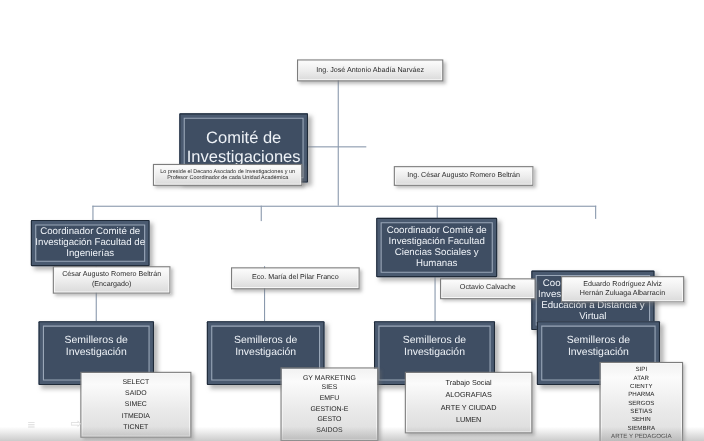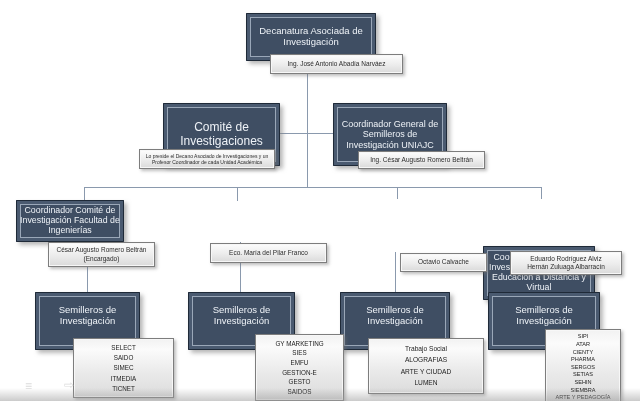--- a/index.html
+++ b/index.html
@@ -53,53 +53,50 @@
   <div class="cline" style="left:84px;top:187px;width:458px;height:1px;"></div>
   <div class="cline" style="left:84px;top:187px;width:1px;height:14px;"></div>
   <div class="cline" style="left:237px;top:187px;width:1px;height:14px;"></div>
   <div class="cline" style="left:397px;top:187px;width:1px;height:12px;"></div>
   <div class="cline" style="left:541px;top:187px;width:1px;height:12px;"></div>
   <div class="cline" style="left:87px;top:242px;width:1px;height:50px;"></div>
   <div class="cline" style="left:240px;top:242px;width:1px;height:50px;"></div>
   <div class="cline" style="left:395px;top:252px;width:1px;height:40px;"></div>
   <div class="cline" style="left:545px;top:252px;width:1px;height:40px;"></div>
 
-  <div class="node" style="left:246px;top:13px;width:130px;height:48px;font-size:9.5px;">
-    <div class="ttl">Decanatura Asociada de Investigación</div>
-  </div>
   <div class="label" style="left:270px;top:54px;width:131px;height:18px;">
       <div class="line">Ing. José Antonio Abadía Narváez</div>
     </div>
 
-  <div class="node" style="left:163px;top:103px;width:117px;height:63px;font-size:12px;">
+  <div class="node" style="left:163px;top:103px;width:117px;height:63px;font-size:15px;">
     <div class="ttl">Comité de Investigaciones</div>
   </div>
   <div class="label" style="left:139px;top:149px;width:130px;height:18px;font-size:5px;line-height:1.25;padding:0 2px;">
     <div style="white-space:normal;">Lo preside el Decano Asociado de Investigaciones y un Profesor Coordinador de cada Unidad Académica</div>
   </div>
 
-  <div class="node" style="left:333px;top:103px;width:114px;height:63px;font-size:9px;">
-    <div class="ttl">Coordinador General de Semilleros de Investigación UNIAJC</div>
-  </div>
   <div class="label" style="left:358px;top:151px;width:125px;height:16px;">
       <div class="line">Ing. César Augusto Romero Beltrán</div>
     </div>
 
-  <div class="node" style="left:16px;top:200px;width:108px;height:42px;font-size:8.8px;">
+  <div class="node" style="left:28px;top:200px;width:108px;height:42px;font-size:8.8px;">
     <div class="ttl">Coordinador Comité de Investigación Facultad de Ingenierías</div>
   </div>
   <div class="label" style="left:48px;top:242px;width:105px;height:23px;">
       <div class="line">César Augusto Romero Beltrán</div>
       <div class="line">(Encargado)</div>
     </div>
 
   <div class="label" style="left:210px;top:243px;width:115px;height:18px;">
       <div class="line">Eco. María del Pilar Franco</div>
     </div>
 
+  <div class="node" style="left:342px;top:198px;width:110px;height:54px;font-size:8.8px;">
+    <div class="ttl">Coordinador Comité de Investigación Facultad Ciencias Sociales y Humanas</div>
+  </div>
   <div class="label" style="left:400px;top:253px;width:85px;height:17px;">
       <div class="line">Octavio Calvache</div>
     </div>
 
   <div class="node" style="left:483px;top:198px;width:112px;height:54px;font-size:8.8px;margin-top:48px;">
     <div class="ttl">Coordinador Comité de Investigación Facultad de Educación a Distancia y  Virtual</div>
   </div>
   <div class="label" style="left:510px;top:251px;width:110px;height:22px;">
       <div class="line">Eduardo Rodríguez Alviz</div>
       <div class="line">Hernán Zuluaga Albarracín</div>

